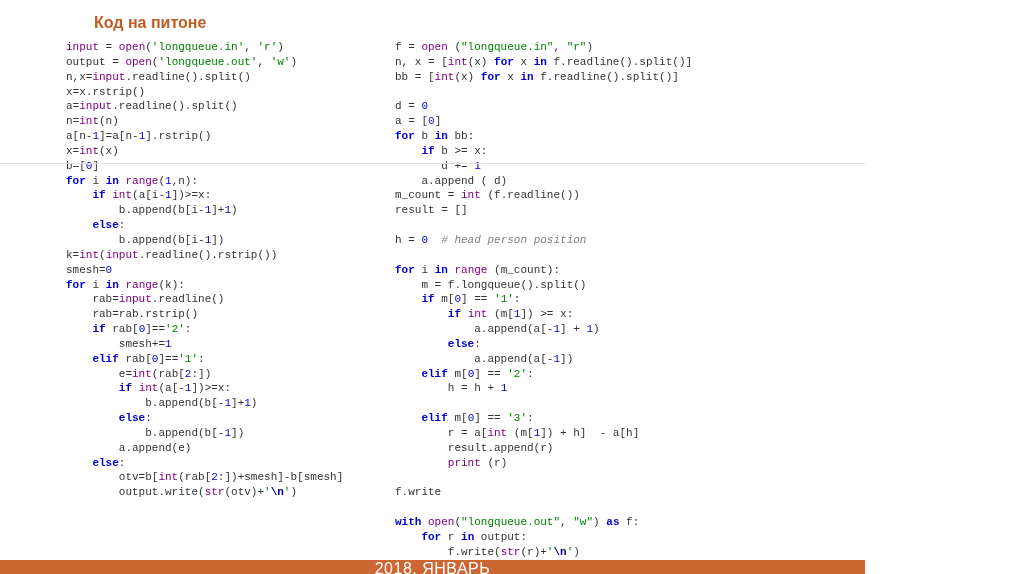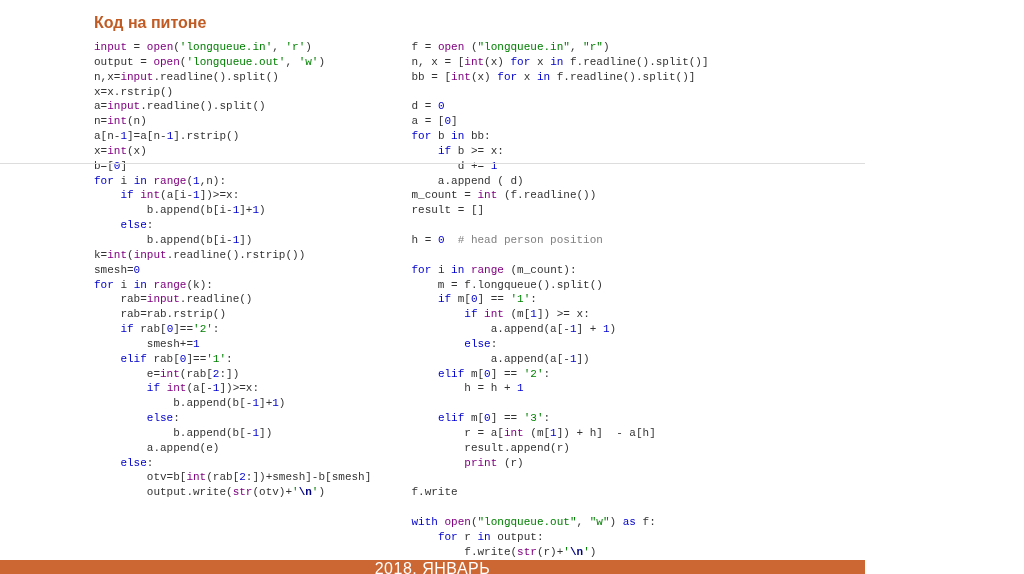--- a/index.html
+++ b/index.html
@@ -1,31 +1,31 @@
 <!DOCTYPE html>
 <html><head>
 <meta charset="utf-8">
 <style>
   * { margin: 0; padding: 0; box-sizing: border-box; }
   html, body { width: 1024px; height: 574px; font-family: Consolas, "Courier New", monospace; background: #fff; overflow: hidden; }
   .slide { width: 865px; height: 574px; position: relative; display: flex; flex-direction: column; }
   .title { font-family: "Segoe UI", Arial, sans-serif; font-weight: 700; color: #c15b24; font-size: 16px; padding: 14px 0 8px 94px; }
   .divider { border: none; border-top: 1px solid #ddd; margin: 0; width: 100%; position: absolute; top: 163px; }
-  .content { flex: 1; display: flex; padding: 0 0 0 94px; }
+  .content { flex: 1; display: flex; padding: 0 0 0 66px; }
   .col { font-size: 11px; line-height: 1.35; white-space: pre; color: #333; }
   .col-left { width: 350px; }
   .col-right { width: 500px; padding-left: 0; }
   .footer { height: 28px; background: #cc6633; color: #fff; font-family: "Segoe UI", Arial, sans-serif; font-size: 16px; display: flex; align-items: center; justify-content: center; letter-spacing: 0.5px; }
 
   
-  .kw  { color: #0000cc; font-weight: 400; }   
+  .kw  { color: #0000cc; font-weight: 700; }   
   .bi  { color: #800080; }                     
   .str { color: #008000; }                     
   .num { color: #0000cc; }
-  .cmt { color: #808080; }
+  .cmt { color: #808080; font-style: italic; }
   .esc { color: #000080; font-weight: 700; }
 </style>
 </head>
 <body>
 
 <div class="slide">
   <div class="title">Код на питоне</div>
   <hr class="divider">
   <div class="content">
     <div class="col col-left"><span class="bi">input</span><span> = </span><span class="bi">open</span><span>(</span><span class="str">'longqueue.in'</span><span>, </span><span class="str">'r'</span><span>)</span>

